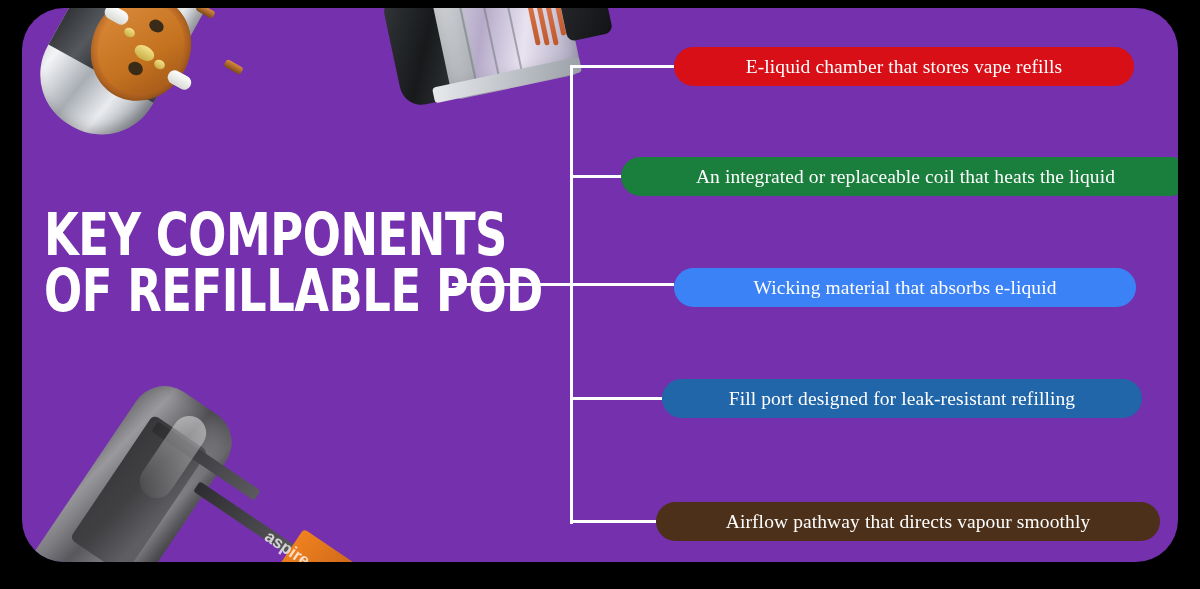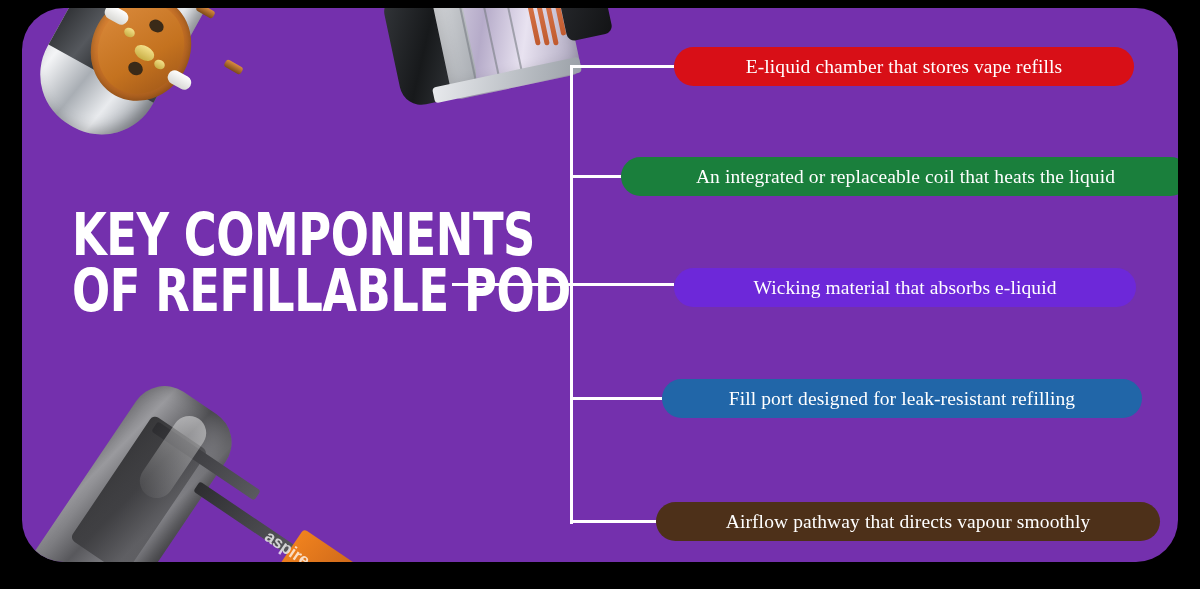--- a/index.html
+++ b/index.html
@@ -29,21 +29,21 @@
     width: 1156px;
     height: 554px;
     background: #7430ad;
     border-radius: 42px;
     overflow: hidden;
   }
 
   
   .title-block {
     position: absolute;
-    left: 50px;
+    left: 22px;
     top: 200px;
     width: 420px;
   }
   .title-line {
     font-family: "Liberation Sans Narrow", "DejaVu Sans Condensed", "Liberation Sans", sans-serif;
     font-weight: bold;
     font-size: 58px;
     line-height: 0.96;
     letter-spacing: -0.5px;
     color: #ffffff;
@@ -332,19 +332,19 @@
         <div class="line h-branch" style="left: 548px; top: 57px; width: 104px;"></div>
         <div class="line h-branch" style="left: 548px; top: 167px; width: 51px;"></div>
         <div class="line h-branch" style="left: 548px; top: 275px; width: 104px;"></div>
         <div class="line h-branch" style="left: 548px; top: 389px; width: 92px;"></div>
         <div class="line h-branch" style="left: 548px; top: 512px; width: 86px;"></div>
       </div>
 
     <div id="pills">
         <div class="pill" style="left: 652px; top: 39px; width: 460px; background: rgb(216, 15, 23); color: rgb(255, 255, 255);">E-liquid chamber that stores vape refills</div>
         <div class="pill" style="left: 599px; top: 149px; width: 569px; background: rgb(26, 127, 60); color: rgb(255, 255, 255);">An integrated or replaceable coil that heats the liquid</div>
-        <div class="pill" style="left: 652px; top: 260px; width: 462px; background: #6d28d9; color: rgb(255, 255, 255);">Wicking material that absorbs e-liquid</div>
+        <div class="pill" style="left: 652px; top: 260px; width: 462px; background: #3b82f6; color: rgb(255, 255, 255);">Wicking material that absorbs e-liquid</div>
         <div class="pill" style="left: 640px; top: 371px; width: 480px; background: rgb(33, 102, 168); color: rgb(255, 255, 255);">Fill port designed for leak-resistant refilling</div>
         <div class="pill" style="left: 634px; top: 494px; width: 504px; background: rgb(77, 48, 25); color: rgb(255, 255, 255);">Airflow pathway that directs vapour smoothly</div>
       </div>
 
   </div>
 </div>
 
 </body></html>

